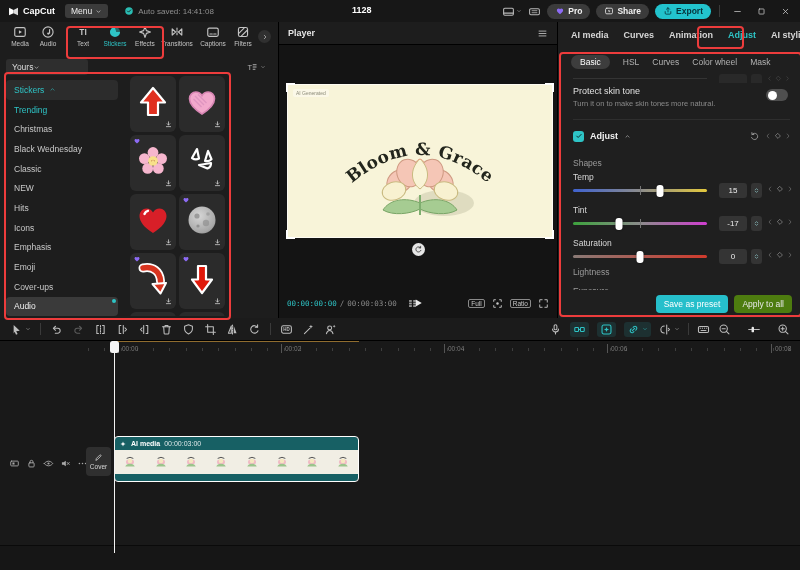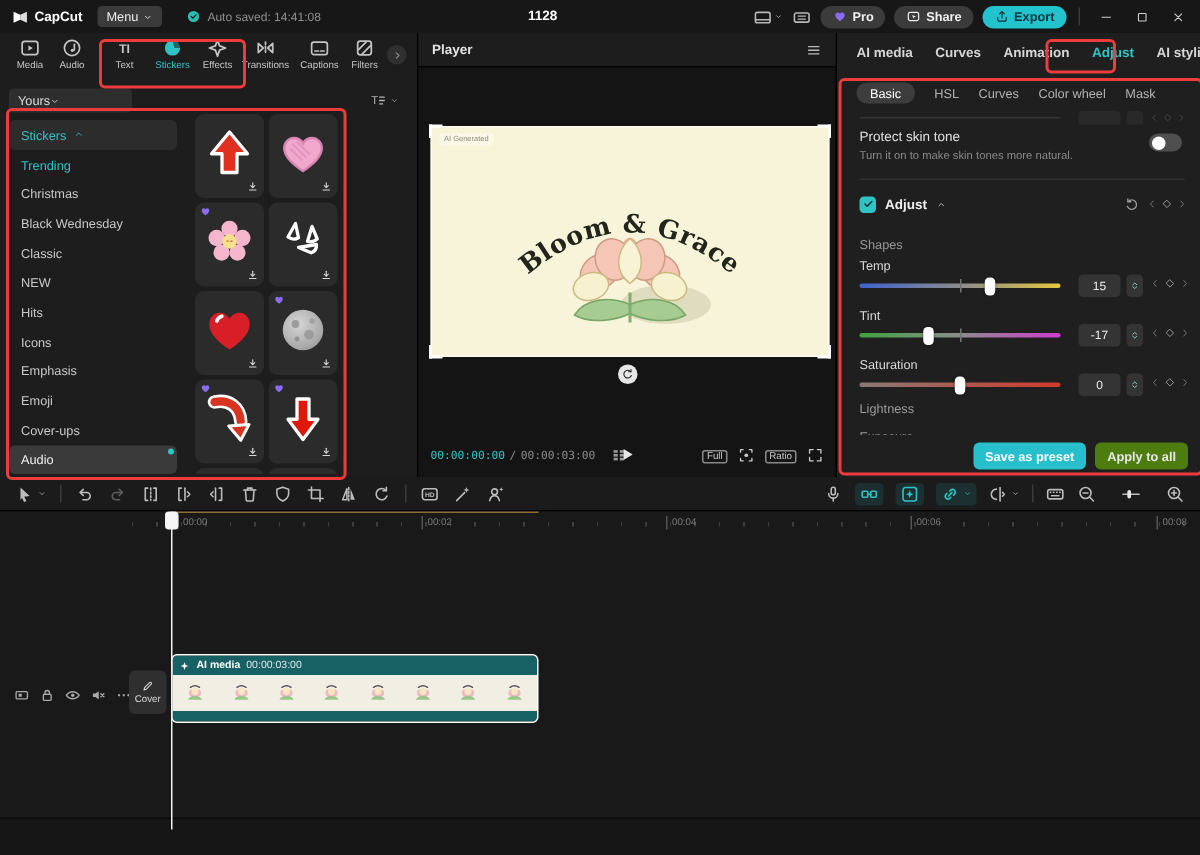--- a/index.html
+++ b/index.html
@@ -127,21 +127,21 @@
   .srow{height:33px;position:relative;}
   .srow .sl{font-size:8.5px;color:#d8d8d8;}
   .track{position:absolute;left:0;top:17px;width:134px;height:3px;border-radius:2px;}
   .track .tick{position:absolute;left:50%;top:-3px;width:1px;height:9px;background:#777;}
   .track .hnd{position:absolute;top:-4.5px;width:7px;height:12px;border-radius:3px;background:#fff;box-shadow:0 0 2px rgba(0,0,0,.6);transform:translateX(-50%);}
   .vbox{position:absolute;left:146px;top:11px;width:28px;height:15px;background:#343434;border-radius:3px;color:#eee;font-size:8px;display:flex;align-items:center;justify-content:center;}
   .stepper{position:absolute;left:178px;top:11px;width:11px;height:15px;background:#343434;border-radius:3px;color:#9adadb;display:flex;align-items:center;justify-content:center;}
   .stepper svg{width:7px;height:11px;}
   .srow .kfgrp{position:absolute;left:193px;top:13px;}
   .i-bottom{position:absolute;left:0;right:0;bottom:0;height:28px;background:#1f1f1f;display:flex;align-items:center;justify-content:flex-end;gap:6px;padding-right:8px;}
-  .btn{height:18px;border-radius:4px;display:flex;align-items:center;padding:0 8px;font-size:8.5px;font-weight:bold;}
+  .btn{height:18px;border-radius:4px;display:flex;align-items:center;padding:0 8px;font-size:8.5px;font-weight:normal;}
   .btn.primary{background:#26bfcb;color:#fff;}
   .btn.plain{background:#4d7c0f;color:#e8e8e8;}
   
   .toolbar{position:absolute;top:318px;left:0;right:0;height:22px;background:#1b1b1b;display:flex;align-items:center;border-bottom:1px solid #000;}
   .tgroup{display:flex;align-items:center;gap:9px;padding-left:10px;}
   .tgroup.right{margin-left:auto;padding-right:10px;gap:8px;}
   .titem{color:#bdbdbd;display:flex;align-items:center;gap:2px;}
   .titem svg{width:13px;height:13px;}
   .titem .caret svg{width:6px;height:6px;}
   .titem.disabled{color:#5c5c5c;}

